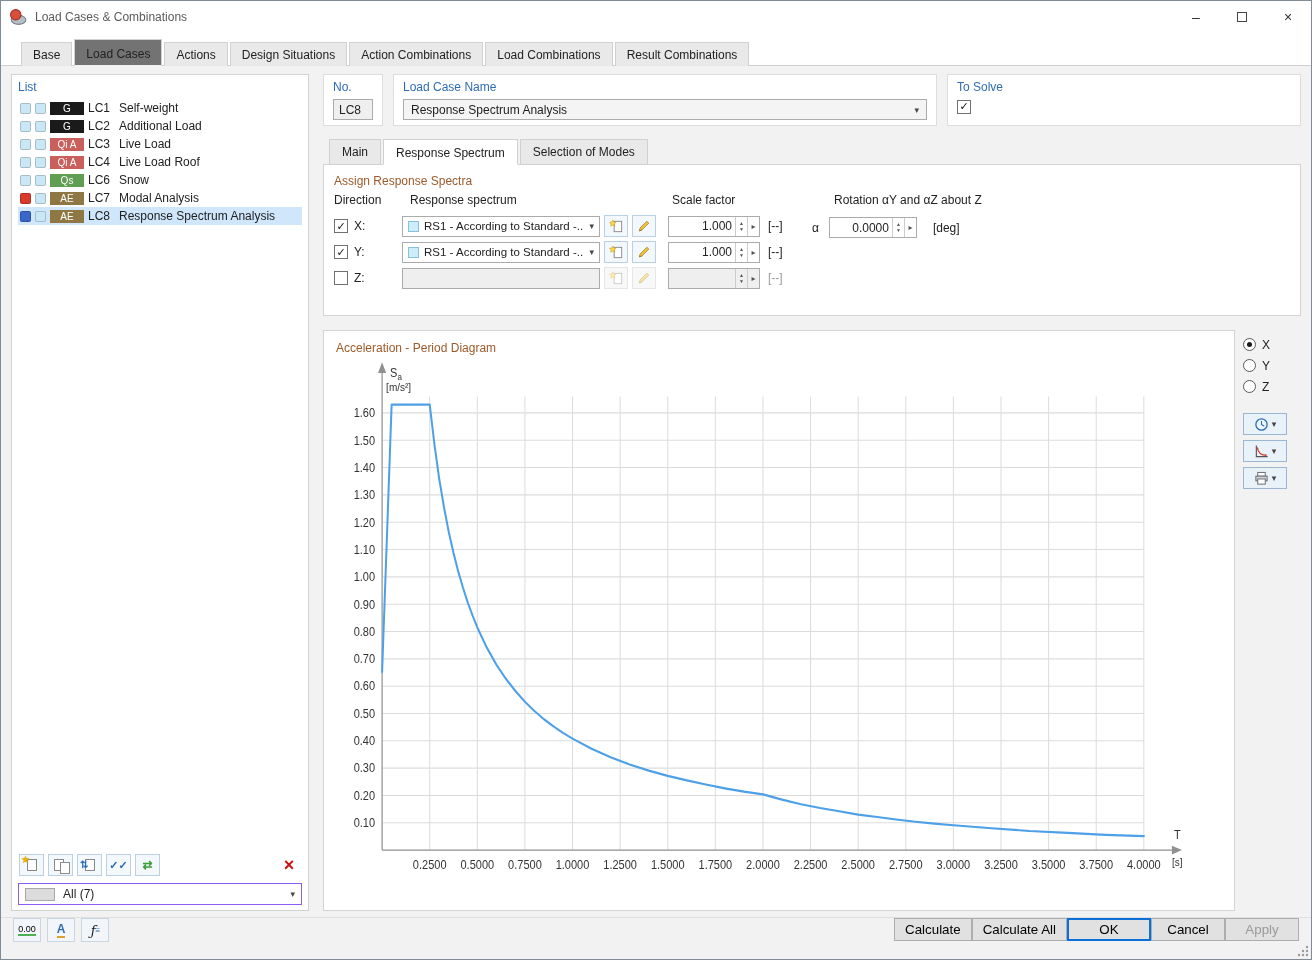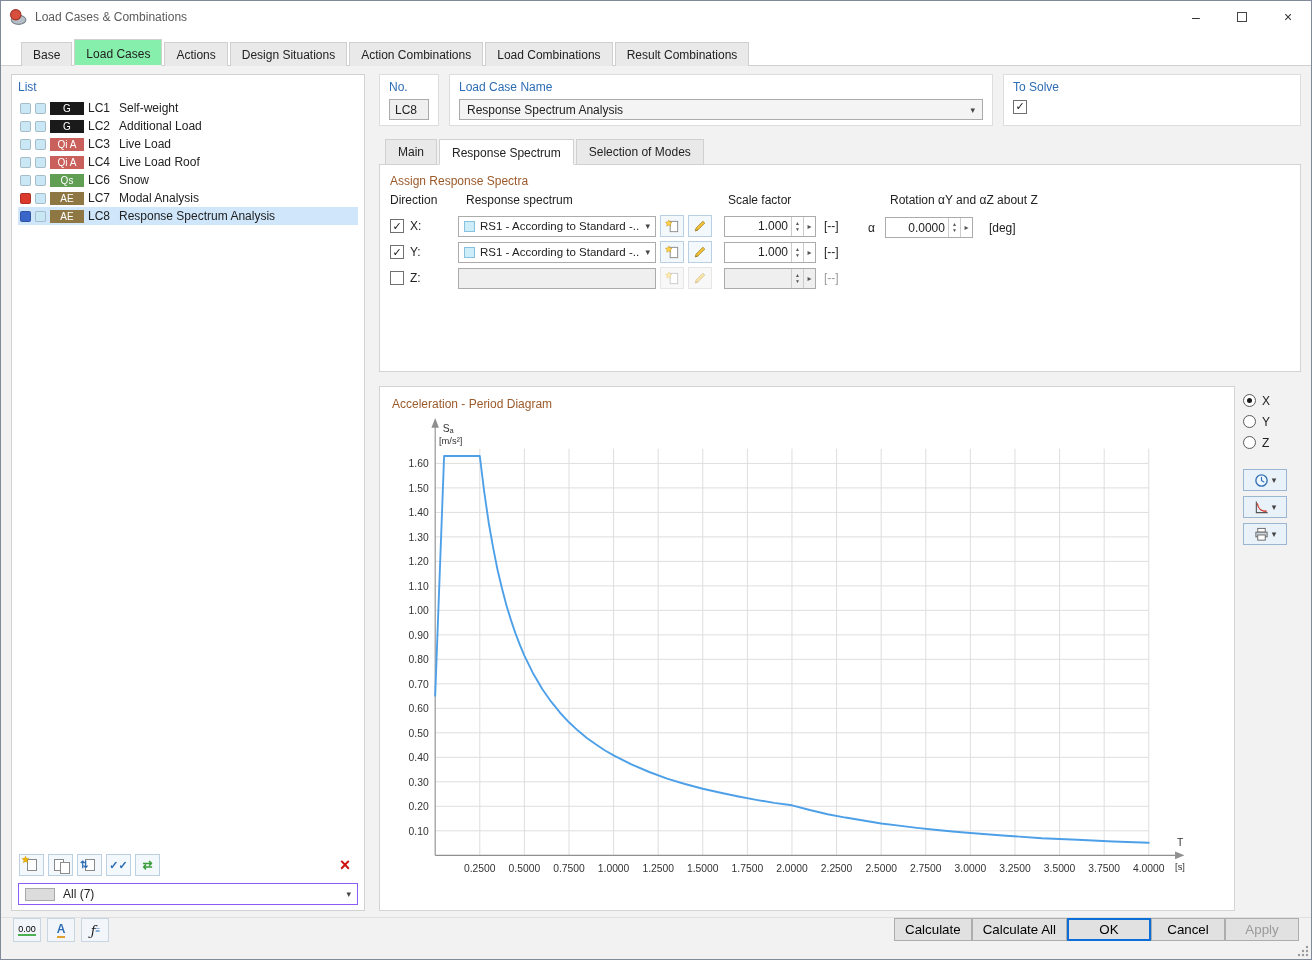--- a/index.html
+++ b/index.html
@@ -11,25 +11,25 @@
   .titlebar{height:31px;background:#fff;display:flex;align-items:center;flex:0 0 auto;}
   .app-icon{width:18px;height:18px;margin:0 8px;display:flex;}
   .title{color:#5a5a5a;}
   .win-controls{margin-left:auto;display:flex;height:100%;}
   .win-btn{width:46px;display:flex;align-items:center;justify-content:center;color:#333;font-size:14px;cursor:default;}
   .max-box{width:10px;height:10px;border:1px solid #444;display:inline-block;}
 
   
   .main-tabs{display:flex;align-items:flex-end;background:#fff;padding:6px 8px 0 20px;border-bottom:1px solid #d0d0d0;flex:0 0 auto;}
   .tab{padding:5px 11px 4px;border:1px solid #d0d0d0;border-bottom:none;background:#e9e9e9;margin-right:2px;position:relative;top:1px;color:#222;}
-  .tab.active{background:#86efac;padding-top:7px;border-bottom:1px solid #f2f2f2;}
+  .tab.active{background:#737373;padding-top:7px;border-bottom:1px solid #f2f2f2;}
 
   
   .content{flex:1;display:flex;padding:8px 10px 6px;gap:14px;min-height:0;}
-  .left-panel{width:354px;background:#fff;border:1px solid #d2d2d2;display:flex;flex-direction:column;padding:5px 6px;}
+  .left-panel{width:298px;background:#fff;border:1px solid #d2d2d2;display:flex;flex-direction:column;padding:5px 6px;}
   .panel-label{margin-bottom:5px;}
   .panel-label.blue{color:#2e6db4;}
   .panel-label.brown{color:#9c5a2a;}
   .lc-list{flex:1;overflow:hidden;}
   .lc-row{display:flex;align-items:center;height:18px;gap:4px;padding:0 2px;white-space:nowrap;}
   .lc-row.selected{background:#cfe6fb;}
   .sq{width:11px;height:11px;border-radius:2px;border:1px solid rgba(0,0,0,.18);flex:0 0 auto;}
   .badge{width:34px;height:13px;color:#fff;font-size:10px;display:flex;align-items:center;justify-content:center;flex:0 0 auto;}
   .lc-id{width:27px;flex:0 0 auto;}
   .list-toolbar{display:flex;gap:4px;align-items:center;padding:5px 1px;}
@@ -52,21 +52,21 @@
   .solve-box{flex:1;}
   .input{height:21px;border:1px solid #ababab;background:#fff;display:flex;align-items:center;padding:0 5px;}
   .input.disabled{background:#efefef;}
   .combo{height:21px;border:1px solid #ababab;background:#f4f4f4;display:flex;align-items:center;padding:0 7px;gap:6px;}
   .checkbox{width:14px;height:14px;border:1px solid #707070;background:#fff;display:inline-flex;align-items:center;justify-content:center;font-size:11px;color:#111;flex:0 0 auto;}
 
   .sub-tabs{display:flex;margin-top:12px;padding-left:6px;flex:0 0 auto;position:relative;z-index:2;}
   .sub-tab{padding:5px 12px 4px;border:1px solid #d0d0d0;background:#e9e9e9;margin-right:2px;position:relative;top:1px;}
   .sub-tab.active{background:#fff;border-bottom:1px solid #fff;padding-top:6px;}
 
-  .assign-panel{background:#fff;border:1px solid #d4d4d4;padding:9px 10px;height:208px;position:relative;flex:0 0 auto;}
+  .assign-panel{background:#fff;border:1px solid #d4d4d4;padding:9px 10px;height:152px;position:relative;flex:0 0 auto;}
   .assign-body{position:relative;margin-top:4px;}
   .assign-header-row{position:relative;height:20px;}
   .assign-header-row span{position:absolute;top:0;color:#222;}
   .assign-row{display:flex;align-items:center;height:26px;}
   .dir-label{width:48px;margin-left:6px;}
   .spec-combo{width:198px;height:21px;border:1px solid #ababab;background:#fff;display:flex;align-items:center;gap:5px;padding:0 5px;}
   .spec-combo.disabled{background:#efefef;}
   .spec-swatch{width:11px;height:11px;background:#cdeef9;border:1px solid #86c2dd;flex:0 0 auto;}
   .spec-text{font-size:11.5px;white-space:nowrap;overflow:hidden;}
   .mini-btn{width:24px;height:22px;border:1px solid #b9cfe4;background:#f3f8fc;display:flex;align-items:center;justify-content:center;margin-left:4px;cursor:default;}

